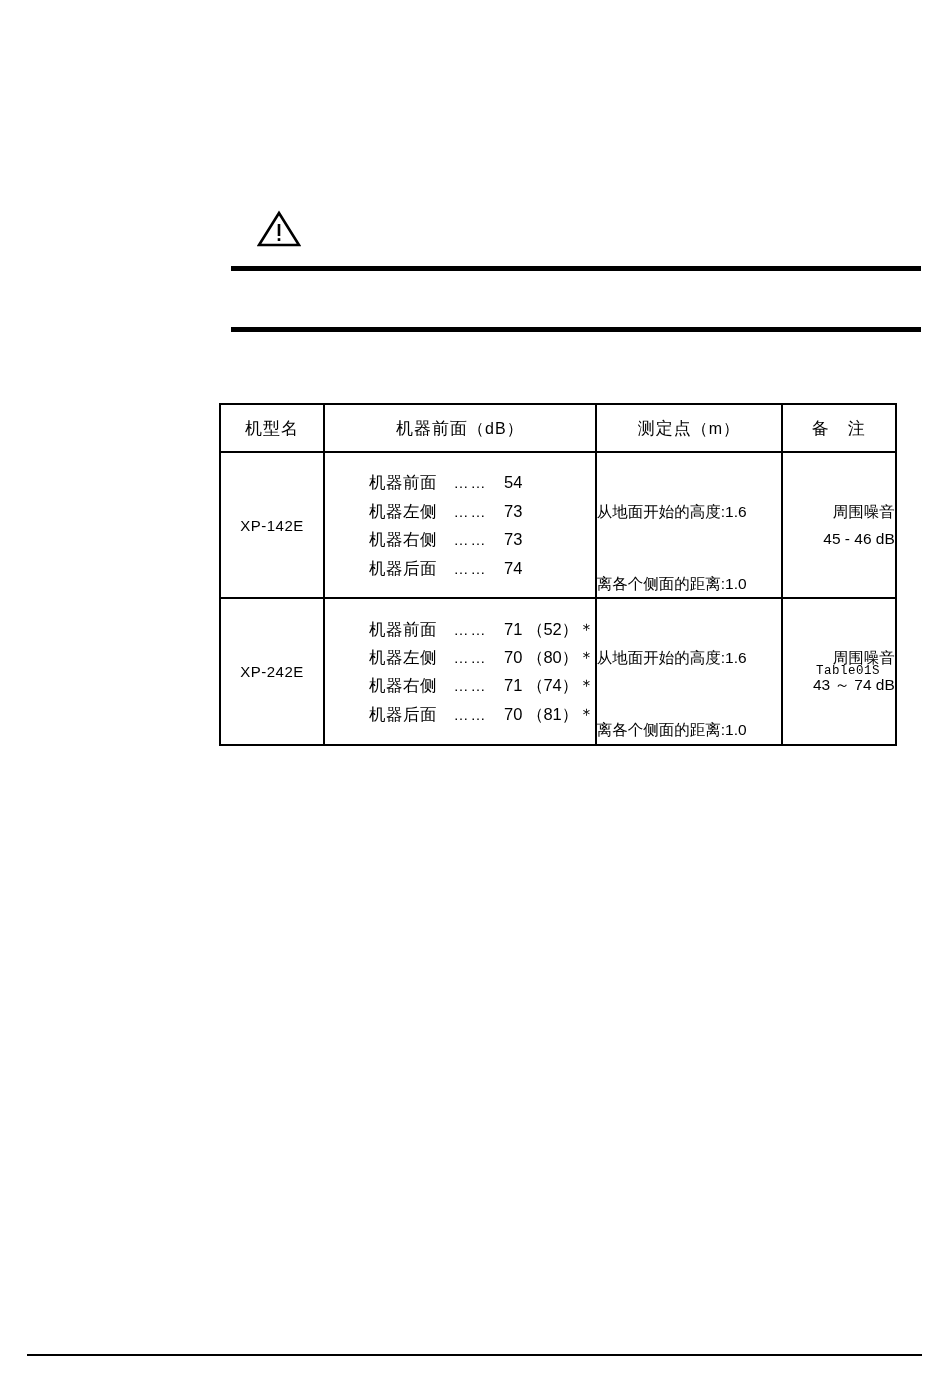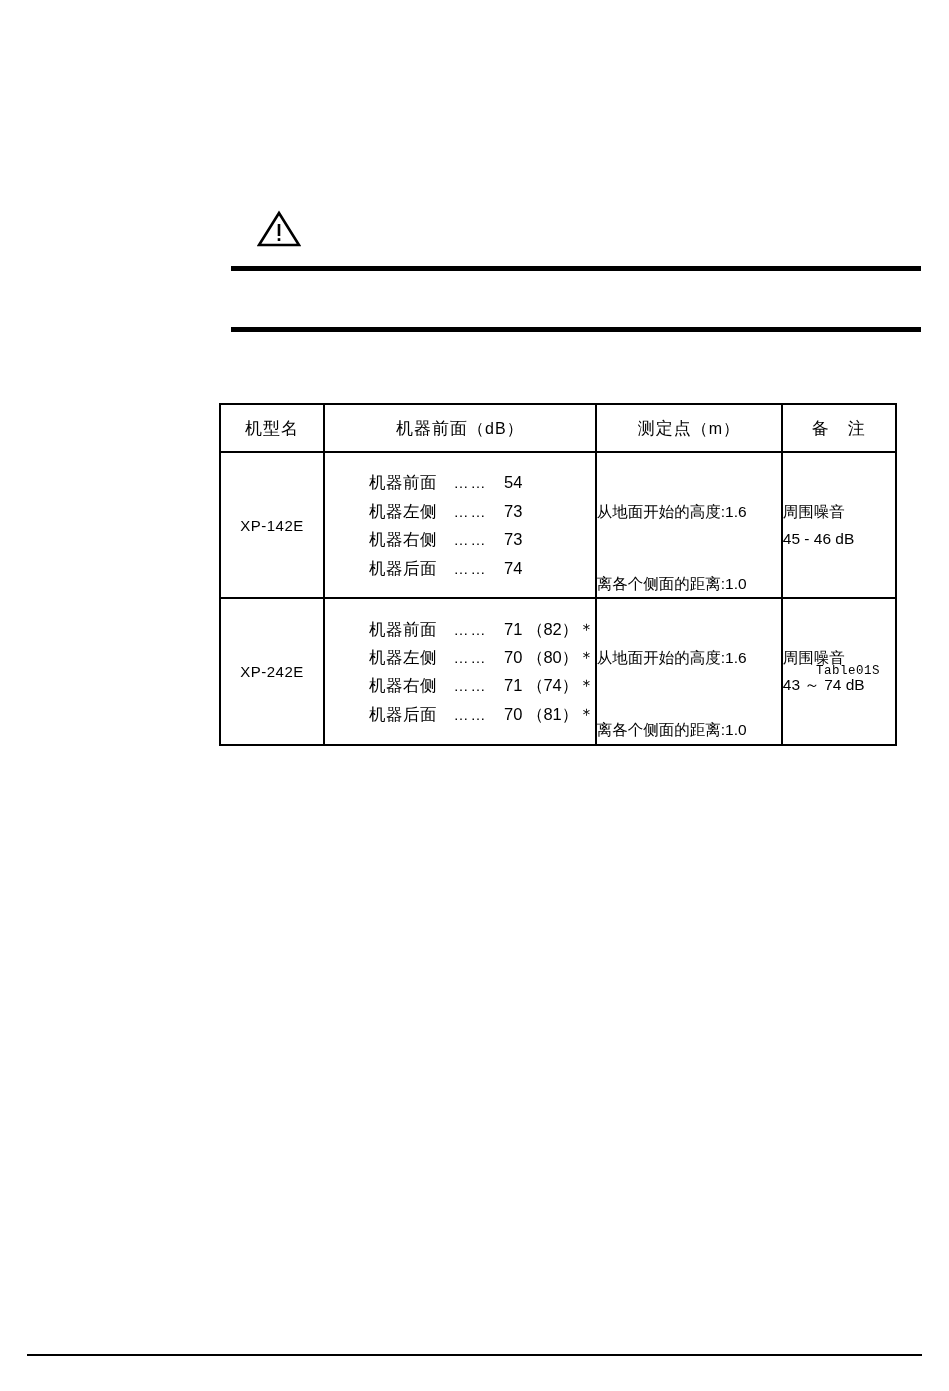--- a/index.html
+++ b/index.html
@@ -101,21 +101,21 @@
     font-size: 15.5px;
     line-height: 1.75;
   }
   .point-cell div { white-space: pre; margin-top: 45px; }
 
   .remark-cell {
     padding-left: 12px;
     font-size: 15.5px;
     line-height: 1.75;
   }
-  .remark-cell div { white-space: pre; }
+  .remark-cell div { white-space: pre; text-align: right; }
 
   .table-caption {
     position: absolute;
     left: 816px;
     top: 664px;
     font-family: "Liberation Mono", monospace;
     font-size: 12.5px;
     letter-spacing: 0.5px;
   }
 
@@ -175,21 +175,21 @@
           <div>离各个侧面的距离:1.0</div>
         </td>
         <td class="remark-cell">
           <div>周围噪音</div>
           <div>45 - 46 dB</div>
         </td>
       </tr>
       <tr>
         <td class="model-cell"><span>XP-242E</span></td>
         <td class="values-cell">
-          <div class="vrow"><span class="label">机器前面</span>　<span class="dots">……</span>　<span class="num">71 （82）＊</span></div>
+          <div class="vrow"><span class="label">机器前面</span>　<span class="dots">……</span>　<span class="num">71 （52）＊</span></div>
           <div class="vrow"><span class="label">机器左侧</span>　<span class="dots">……</span>　<span class="num">70 （80）＊</span></div>
           <div class="vrow"><span class="label">机器右侧</span>　<span class="dots">……</span>　<span class="num">71 （74）＊</span></div>
           <div class="vrow"><span class="label">机器后面</span>　<span class="dots">……</span>　<span class="num">70 （81）＊</span></div>
         </td>
         <td class="point-cell">
           <div>从地面开始的高度:1.6</div>
           <div>离各个侧面的距离:1.0</div>
         </td>
         <td class="remark-cell">
           <div>周围噪音</div>

